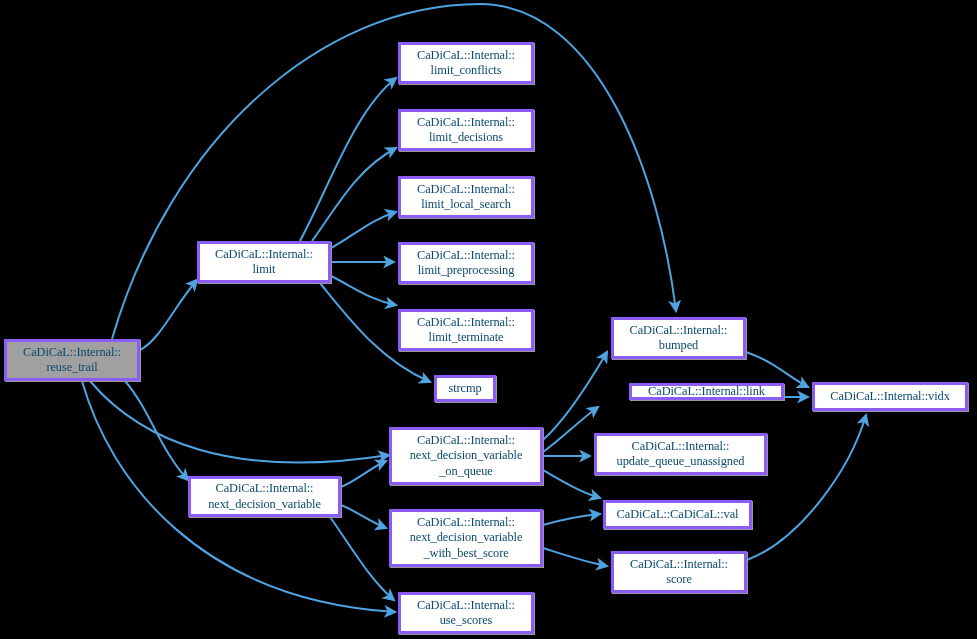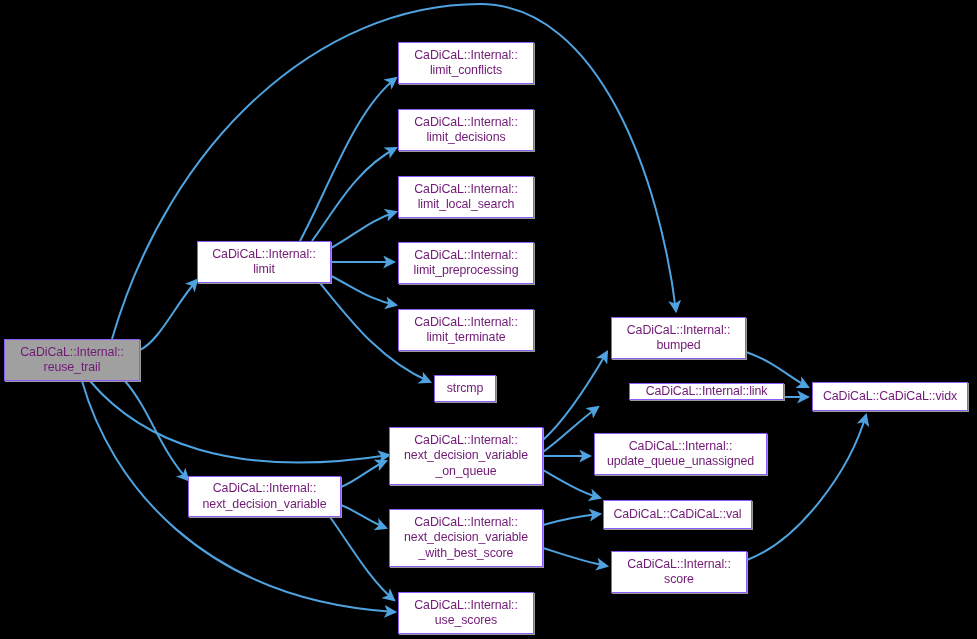--- a/index.html
+++ b/index.html
@@ -19,30 +19,30 @@
     position: absolute;
     left: 0;
     top: 0;
     width: 977px;
     height: 639px;
   }
   .node {
     position: absolute;
     box-sizing: border-box;
     background: #ffffff;
-    border: 1px solid #8b5cf6;
+    border: 3px solid #8b5cf6;
     box-shadow: 1px 1px 0 0 #9a9a9a;
     display: flex;
     align-items: center;
     justify-content: center;
     text-align: center;
-    color: #701a75;
+    color: #0c4a6e;
     font-size: 12.4px;
     line-height: 15.5px;
-    font-family: Liberation Sans, sans-serif;
+    font-family: Liberation Serif, serif;
     white-space: pre-line;
     letter-spacing: -0.1px;
     z-index: 2;
   }
   .node.highlight {
     background: #a0a0a0;
   }
 </style>
 </head>
 <body>
@@ -109,16 +109,16 @@
       <div class="node" style="left: 398px; top: 592px; width: 136px; height: 42px;">CaDiCaL::Internal::
 use_scores</div>
       <div class="node" style="left: 611px; top: 317px; width: 135px; height: 42px;">CaDiCaL::Internal::
 bumped</div>
       <div class="node" style="left: 601px; top: 383px; width: 155px; height: 17px; margin-left: 28px;">CaDiCaL::Internal::link</div>
       <div class="node" style="left: 594px; top: 433px; width: 173px; height: 42px;">CaDiCaL::Internal::
 update_queue_unassigned</div>
       <div class="node" style="left: 603px; top: 500px; width: 149px; height: 29px;">CaDiCaL::CaDiCaL::val</div>
       <div class="node" style="left: 611px; top: 551px; width: 136px; height: 42px;">CaDiCaL::Internal::
 score</div>
-      <div class="node" style="left: 812px; top: 382px; width: 156px; height: 29px;">CaDiCaL::CaDiCaL::vidx</div>
+      <div class="node" style="left: 812px; top: 382px; width: 156px; height: 29px;">CaDiCaL::Internal::vidx</div>
     </div>
 
 </div>
 
 </body></html>

